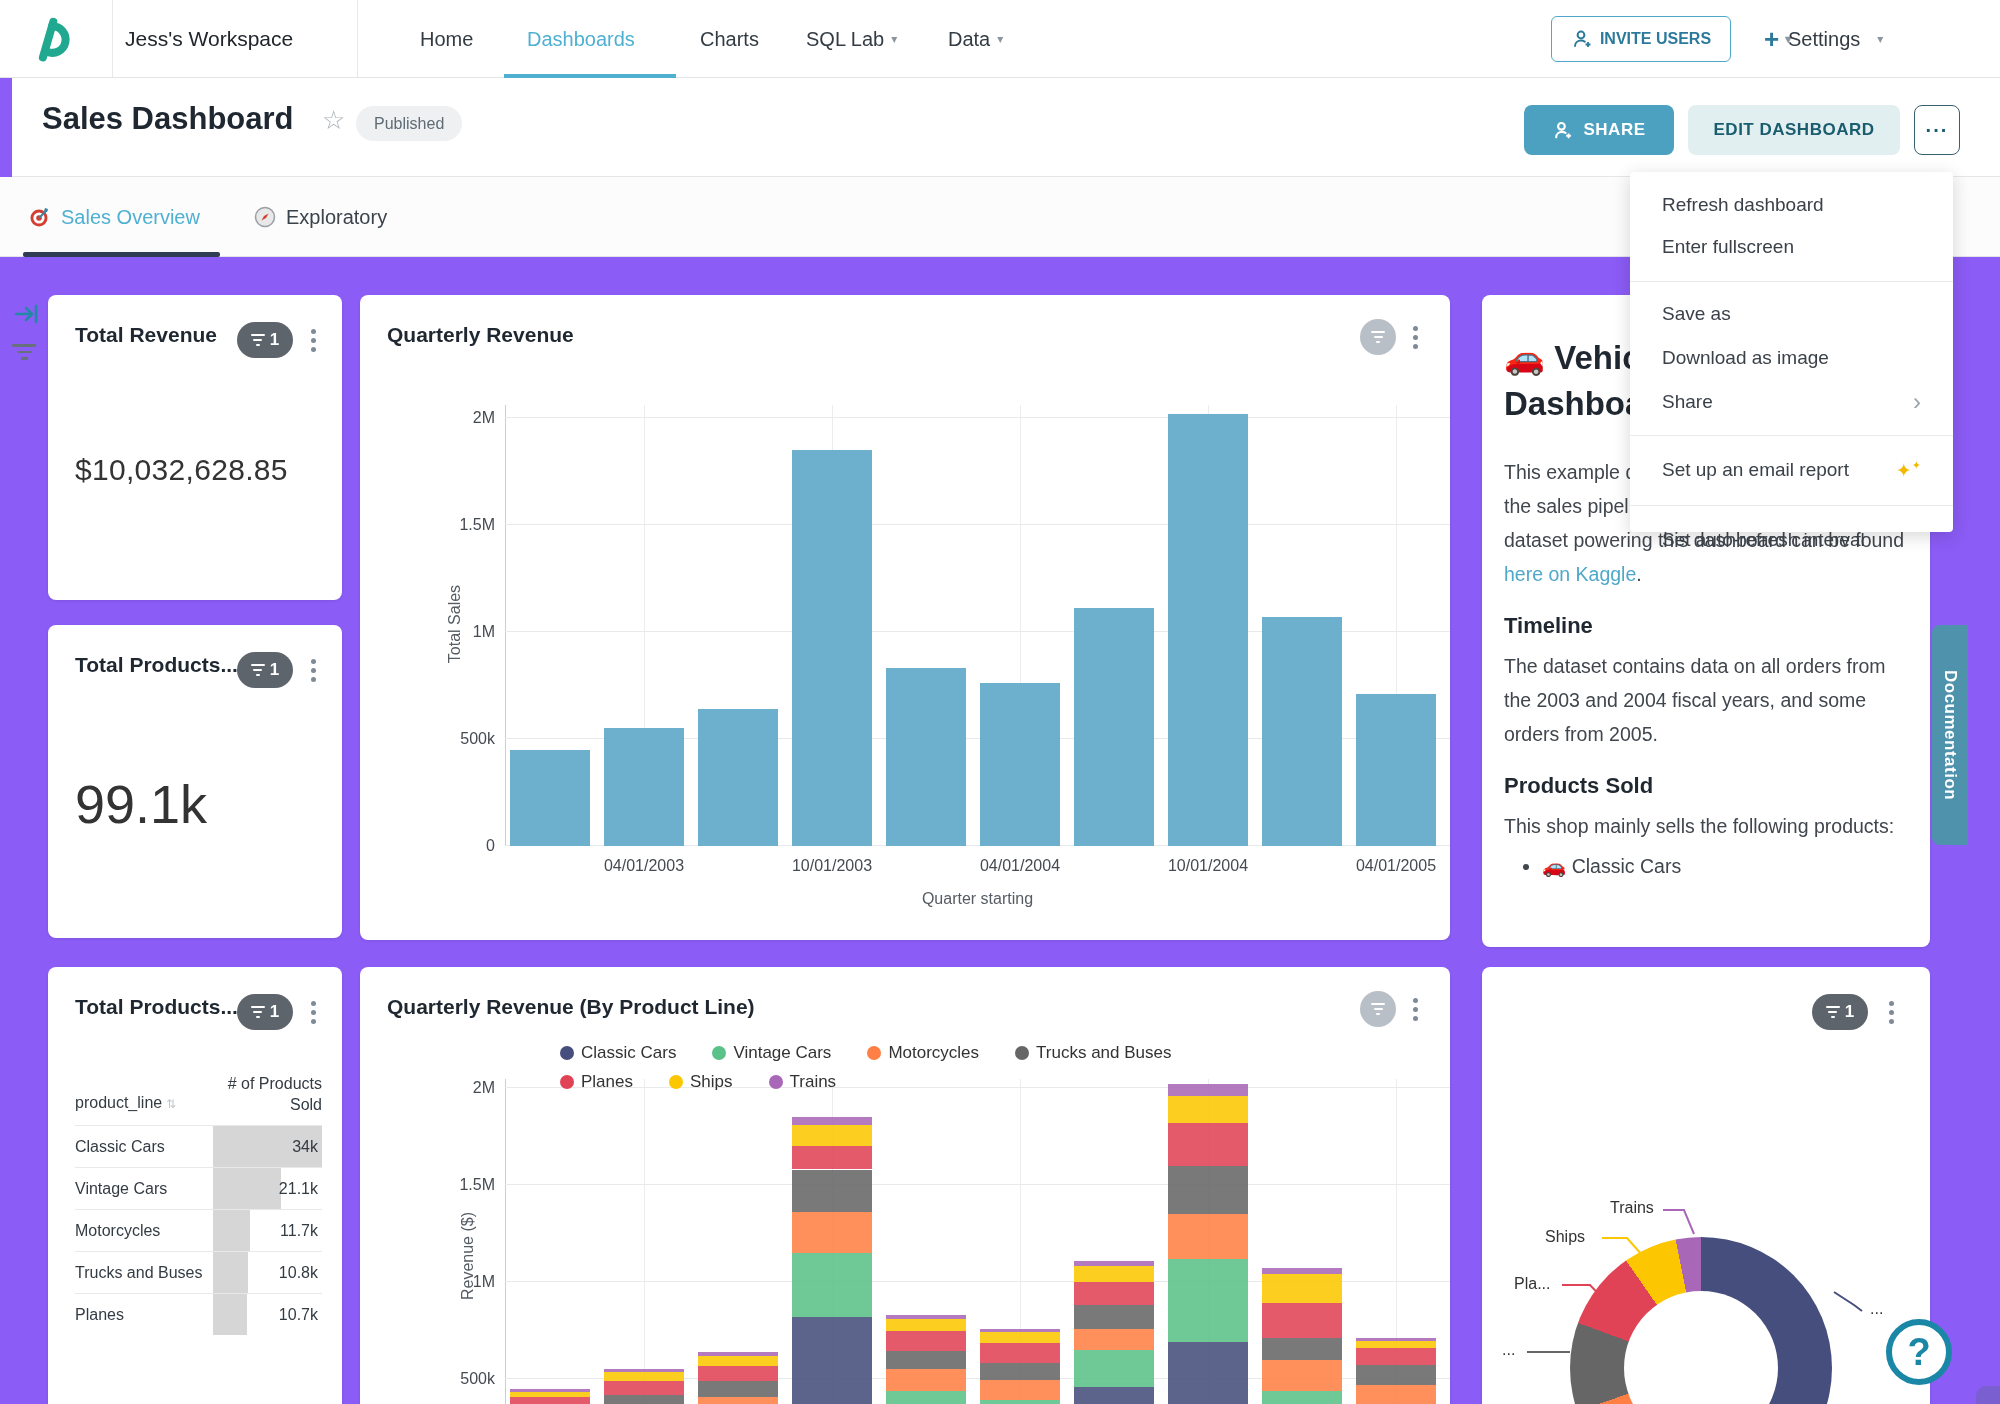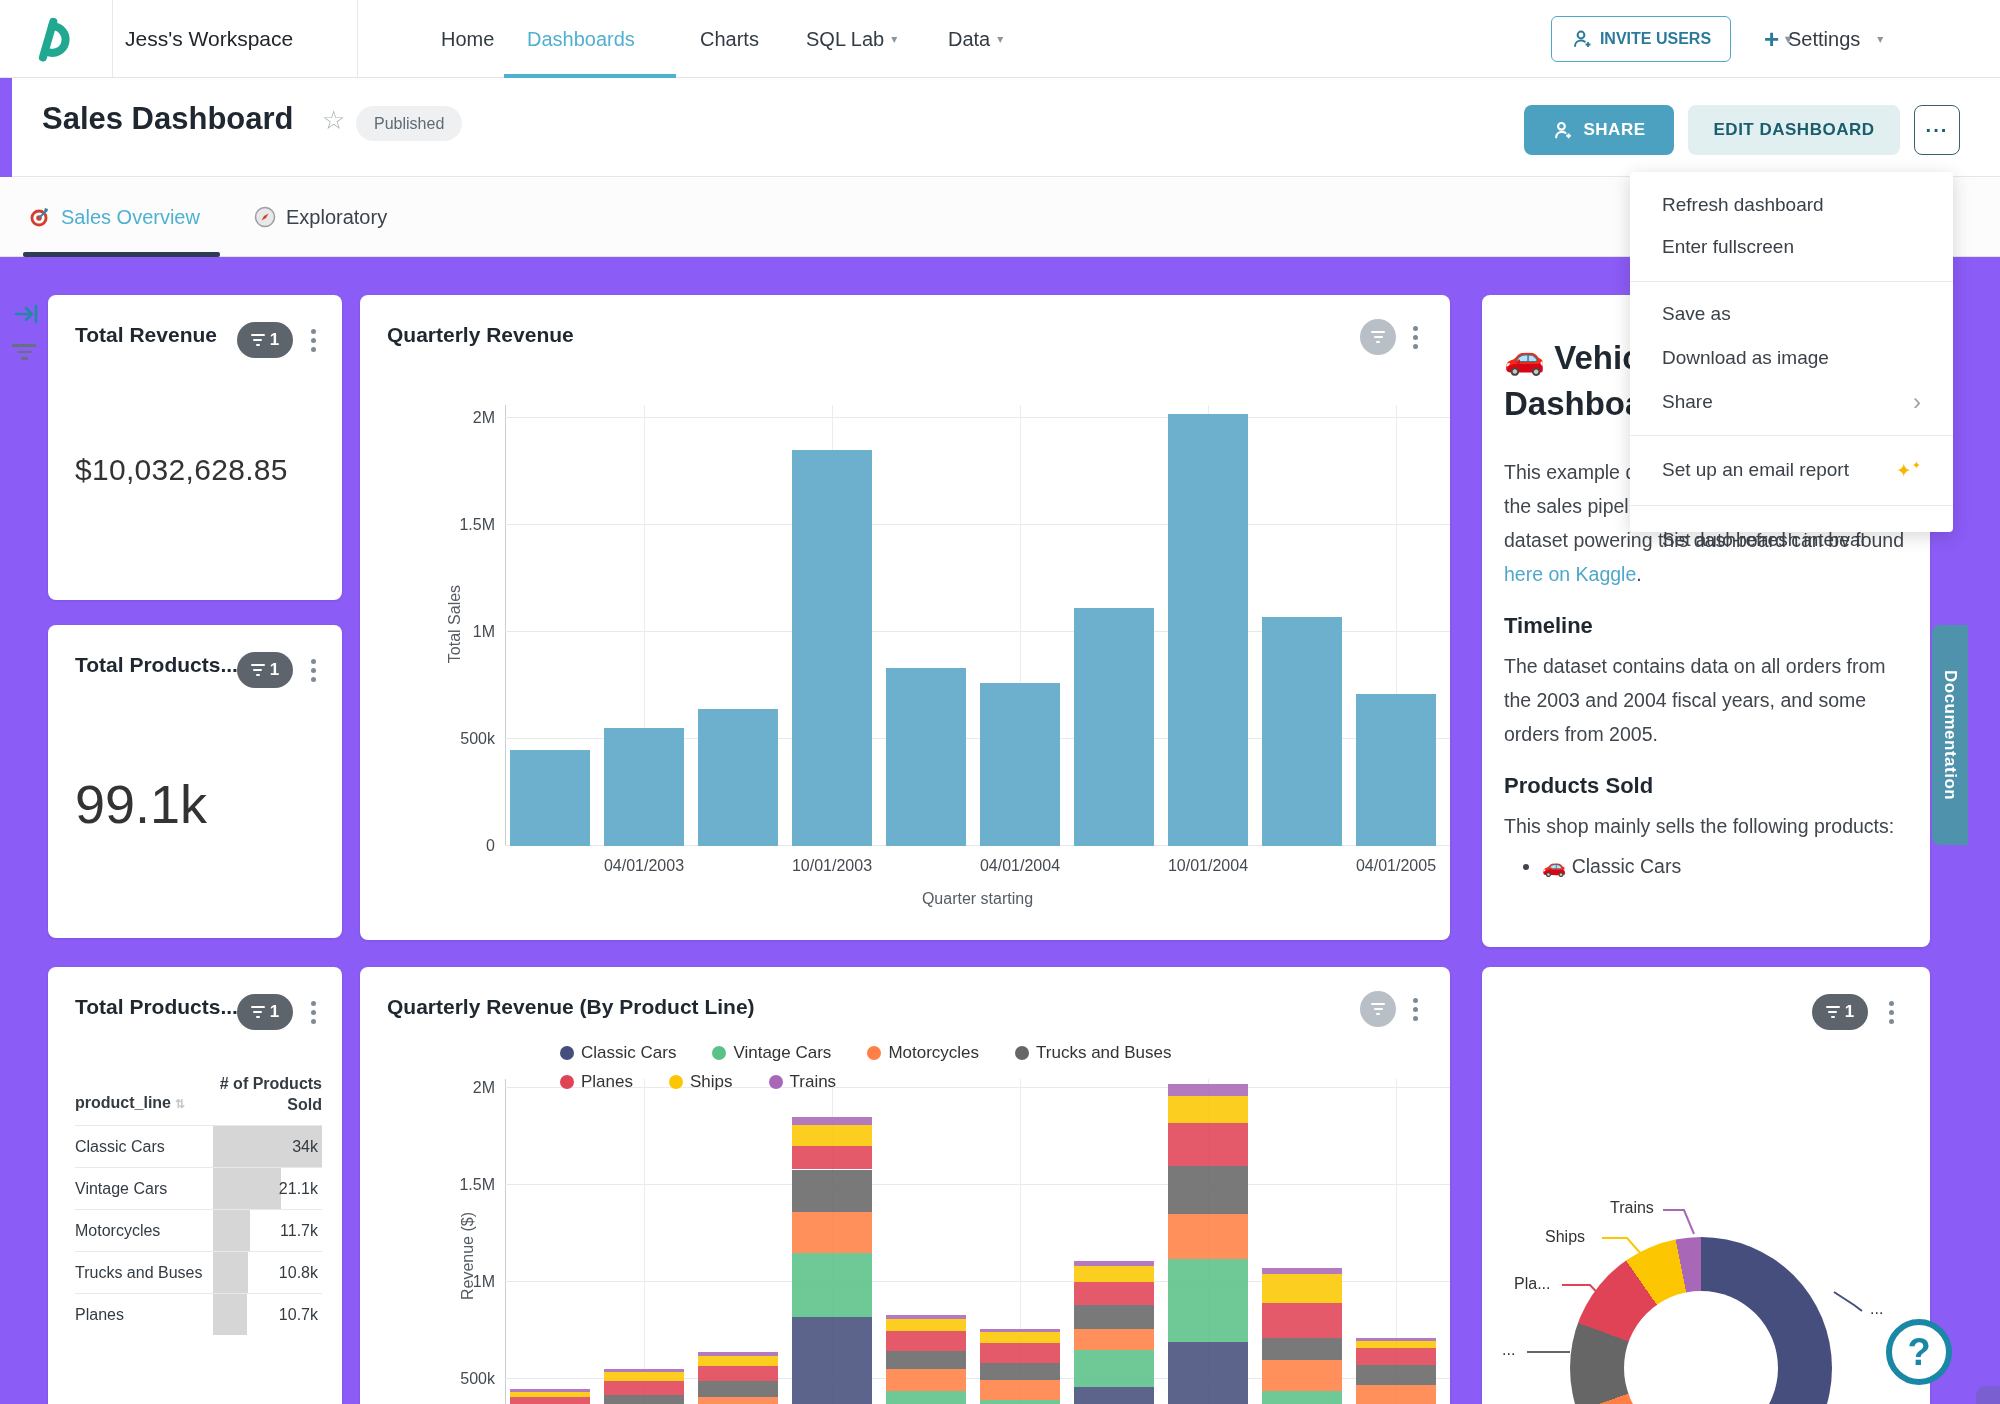--- a/index.html
+++ b/index.html
@@ -58,21 +58,21 @@
   .vbar{position:absolute;bottom:0;width:80px;}
   .seg{position:absolute;width:80px;opacity:.88;}
   .axis-label-y{position:absolute;transform:rotate(-90deg);transform-origin:center;font-size:16px;color:#555c63;white-space:nowrap;}
   .axis-label-x{position:absolute;font-size:16px;color:#555c63;}
   .legend{position:absolute;display:flex;flex-wrap:wrap;column-gap:36px;row-gap:9px;font-size:17px;color:#333;z-index:3;}
   .legend .li{display:flex;align-items:center;gap:7px;cursor:pointer;}
   .legend .dot{width:14px;height:14px;border-radius:50%;}
 
   
   .ptable{position:absolute;left:27px;top:100px;width:247px;border-collapse:collapse;font-size:16px;color:#333b43;}
-  .ptable th{font-weight:700;vertical-align:bottom;padding:6px 0 10px 0;line-height:21px;}
+  .ptable th{font-weight:400;vertical-align:bottom;padding:6px 0 10px 0;line-height:21px;}
   .ptable th.v{text-align:right;width:109px;}
   .ptable td{padding:10px 0;border-top:1px solid #e7e9eb;line-height:21px;}
   .ptable td.v{text-align:right;padding-right:4px;}
   .sorter{color:#c3c8cd;font-size:12px;margin-left:4px;}
 
   
   .md{position:absolute;left:22px;top:40px;width:412px;color:#40464d;}
   .md h1{font-size:33px;color:#1f2730;margin:0 0 28px 0;line-height:46px;font-weight:700;}
   .md h3{font-size:22px;color:#1f2730;margin:22px 0 10px 0;font-weight:700;}
   .md p{font-size:19.5px;line-height:34px;margin:0 0 6px 0;}
@@ -108,21 +108,21 @@
 
   <div class="nav">
     <svg class="abs" style="left:28px;top:16px;" width="46" height="46" viewBox="0 0 40 40">
       <path d="M13 36 L22 5" stroke="#21A891" stroke-width="7" stroke-linecap="round" fill="none"></path>
       <path d="M21 9 a 11.5 11.5 0 1 1 -4.5 22" stroke="#21A891" stroke-width="7" stroke-linecap="round" fill="none"></path>
     </svg>
     <div class="nav-divider" style="left:112px;"></div>
     <div class="workspace">Jess's Workspace</div>
     <div class="nav-divider" style="left:357px;"></div>
 
-    <div class="nav-item" style="left:441px;align-items:center;">
+    <div class="nav-item" style="left:420px;align-items:center;">
         <span>Home</span>
       </div>
     <div class="nav-item active" style="left:527px;">
         <span>Dashboards</span>
       </div>
     <div class="nav-item" style="left:700px;">
         <span>Charts</span>
       </div>
     <div class="nav-item" style="left:806px;">
         <span>SQL Lab</span>

